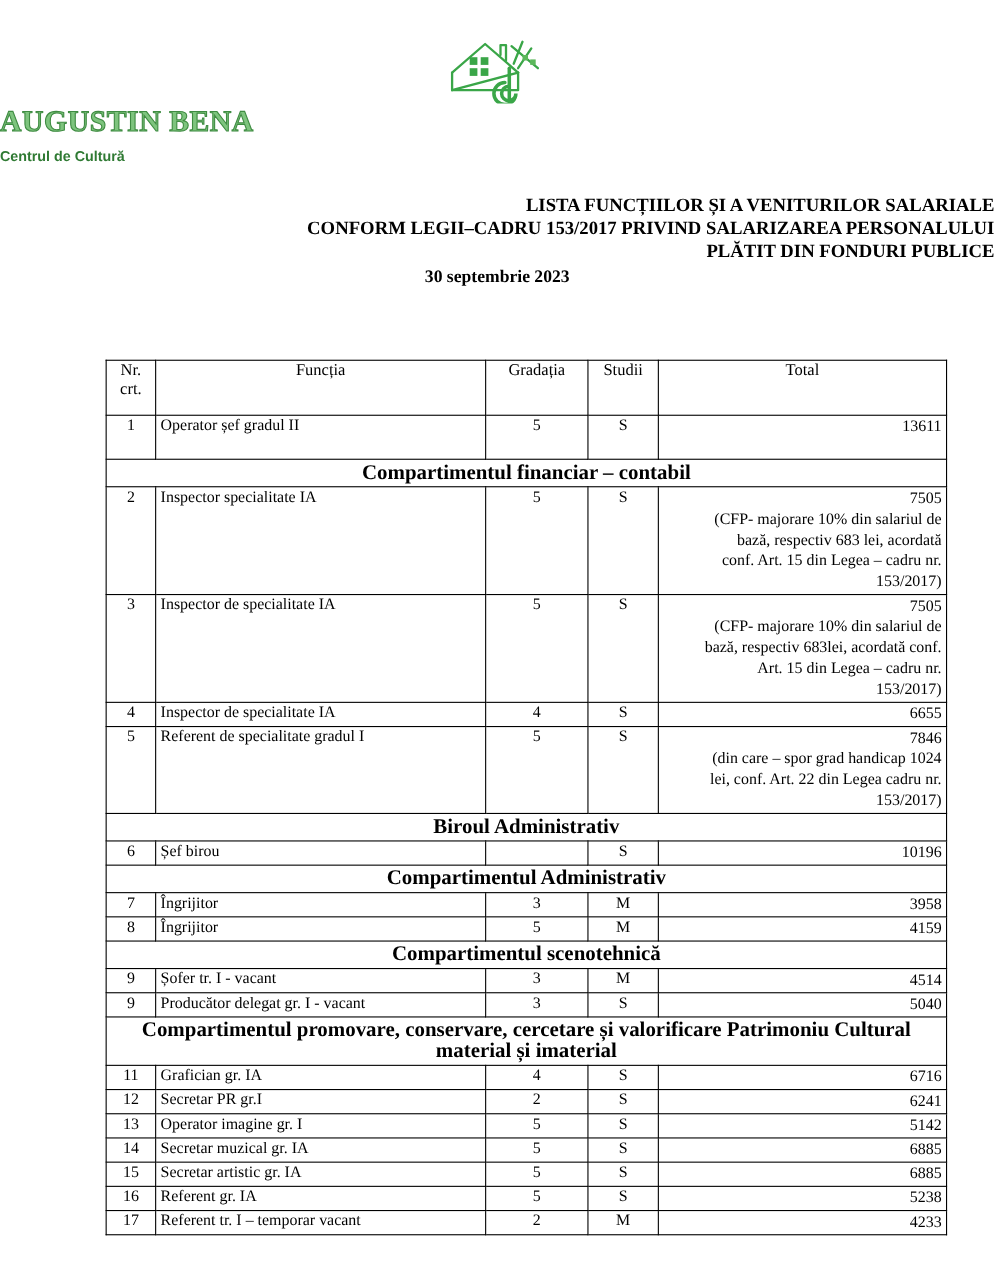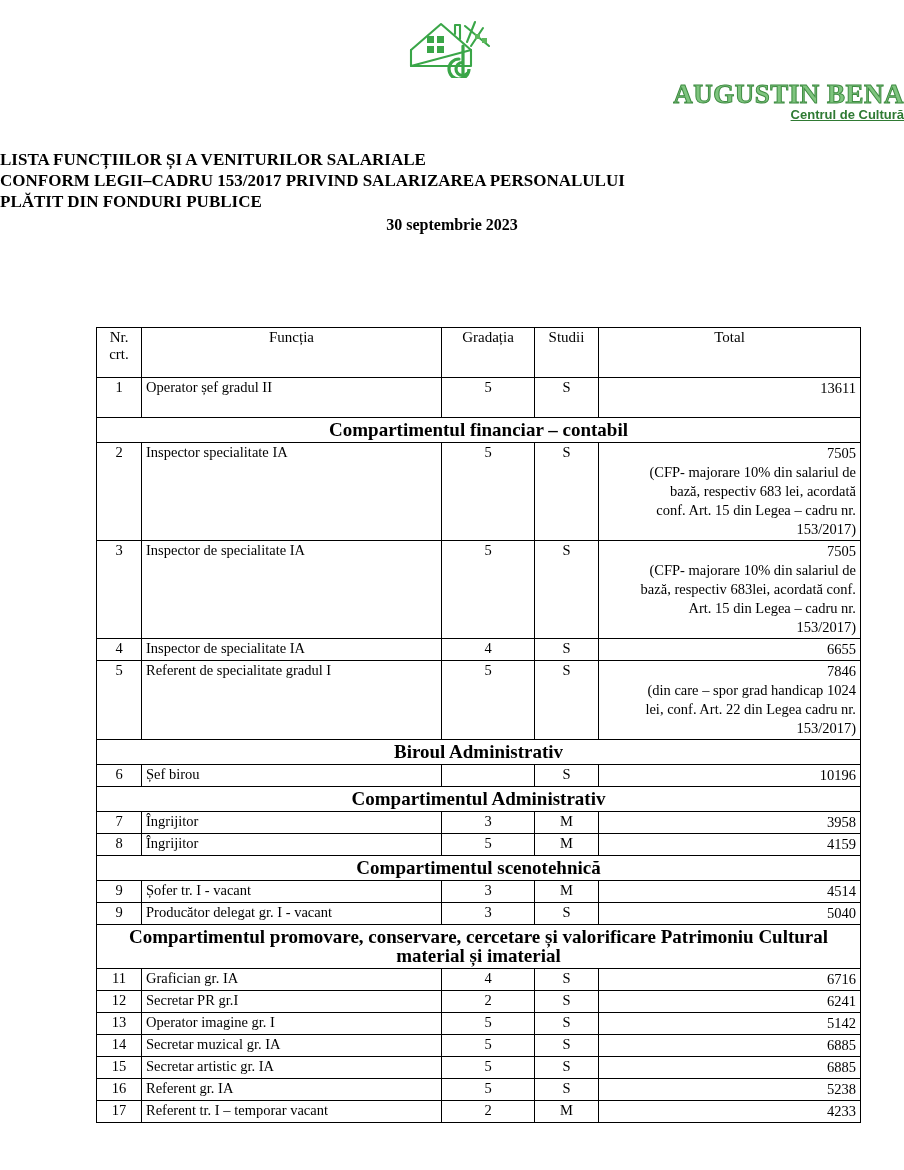--- a/index.html
+++ b/index.html
@@ -12,57 +12,56 @@
     height: 1170px;
     font-family: "Liberation Serif", "DejaVu Serif", serif;
     color: #000000;
     position: relative;
     overflow: hidden;
   }
 
   
   .logo-block {
     width: 100%;
-    text-align: right;
-    padding-top: 16px;
+    text-align: left;
+    padding-top: 32px;
   }
   .logo-mark {
     display: block;
     margin: 0 auto;
   }
   .logo-title {
     font-family: "Liberation Serif", "DejaVu Serif", serif;
     font-weight: bold;
     font-size: 27px;
     letter-spacing: 0.5px;
     color: #7ec47e;
     -webkit-text-stroke: 1px #3f8c42;
     margin-top: 2px;
     line-height: 1.05;
   }
   .logo-sub1 {
     font-family: "Liberation Sans", "DejaVu Sans", sans-serif;
     font-weight: bold;
     font-size: 13px;
     color: #2f7a33;
-    margin-top: 0;
+    margin-top: 11px;
     line-height: 1.15;
-    text-decoration: underline;
   }
   .logo-sub2 {
     font-family: "Liberation Sans", "DejaVu Sans", sans-serif;
     font-weight: bold;
     font-size: 13px;
     color: #2f7a33;
     line-height: 1.15;
   }
 
   
   .doc-title {
-    text-align: left;
+    text-align: right;
     font-weight: bold;
     font-size: 17px;
     line-height: 21px;
     margin-top: 26px;
   }
   .doc-title div { white-space: nowrap; }
   .doc-date {
     text-align: center;
     font-weight: bold;
     font-size: 16px;

